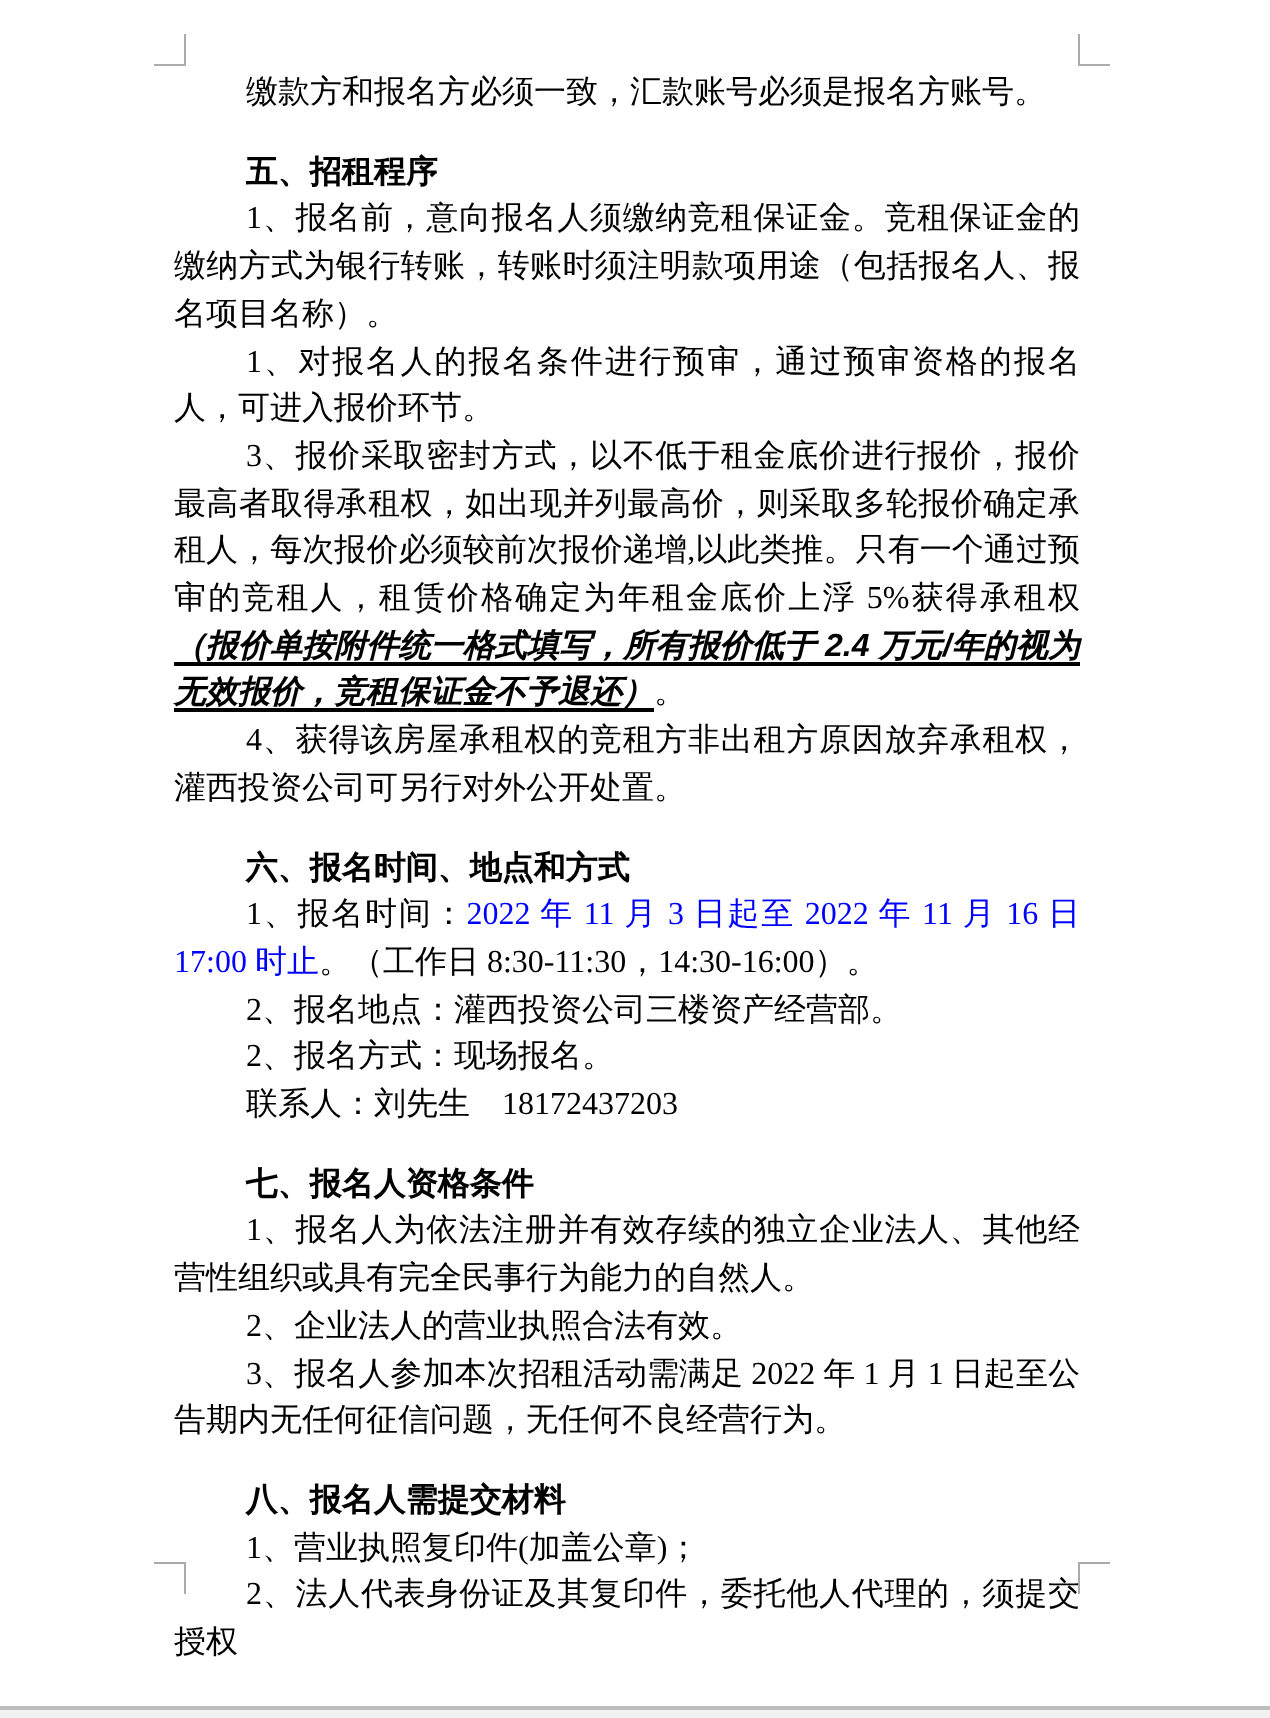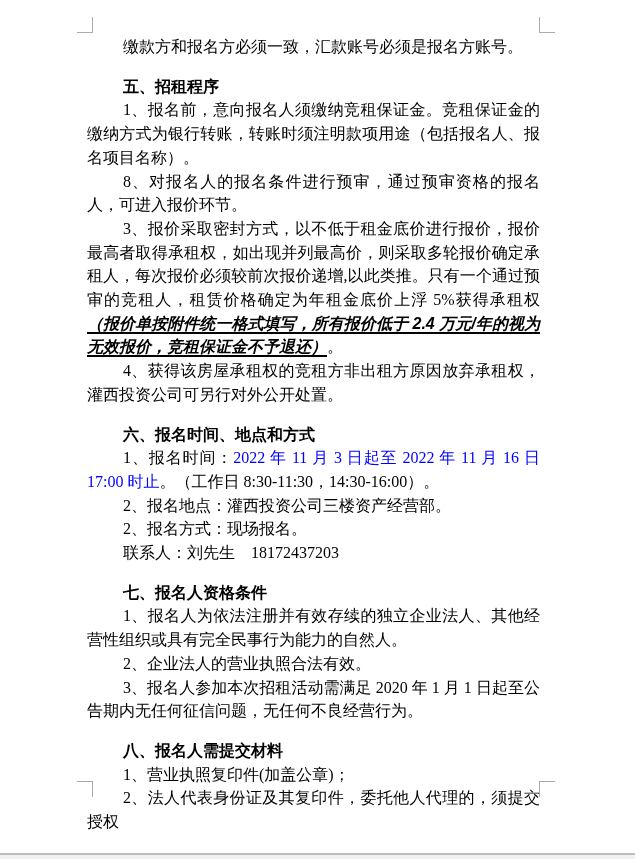--- a/index.html
+++ b/index.html
@@ -80,32 +80,32 @@
 <div class="page">
   <div class="mark tl"></div>
   <div class="mark tr"></div>
   <div class="mark bl"></div>
   <div class="mark br"></div>
 
   <div class="text-area" id="doc-body">
       <p class="para body"><span class="">缴款方和报名方必须一致，汇款账号必须是报名方账号。</span></p>
       <p class="para heading"><span class="">五、招租程序</span></p>
       <p class="para body"><span class="">1、报名前，意向报名人须缴纳竞租保证金。竞租保证金的缴纳方式为银行转账，转账时须注明款项用途（包括报名人、报名项目名称）。</span></p>
-      <p class="para body"><span class="">8、对报名人的报名条件进行预审，通过预审资格的报名人，可进入报价环节。</span></p>
+      <p class="para body"><span class="">1、对报名人的报名条件进行预审，通过预审资格的报名人，可进入报价环节。</span></p>
       <p class="para body"><span class="">3、报价采取密封方式，以不低于租金底价进行报价，报价最高者取得承租权，如出现并列最高价，则采取多轮报价确定承租人，每次报价必须较前次报价递增,以此类推。只有一个通过预审的竞租人，租赁价格确定为年租金底价上浮 5%获得承租权</span><span class="run-bold run-underline ">（报价单按附件统一格式填写，所有报价低于 2.4 万元/年的视为无效报价，竞租保证金不予退还）</span><span class="">。</span></p>
       <p class="para body"><span class="">4、获得该房屋承租权的竞租方非出租方原因放弃承租权，灌西投资公司可另行对外公开处置。</span></p>
       <p class="para heading"><span class="">六、报名时间、地点和方式</span></p>
       <p class="para body"><span class="">1、报名时间：</span><span class="run-blue">2022 年 11 月 3 日起至 2022 年 11 月 16 日 17:00 时止</span><span class="">。（工作日 8:30-11:30，14:30-16:00）。</span></p>
       <p class="para body"><span class="">2、报名地点：灌西投资公司三楼资产经营部。</span></p>
       <p class="para body"><span class="">2、报名方式：现场报名。</span></p>
       <p class="para body"><span class="">联系人：刘先生　18172437203</span></p>
       <p class="para heading"><span class="">七、报名人资格条件</span></p>
       <p class="para body"><span class="">1、报名人为依法注册并有效存续的独立企业法人、其他经营性组织或具有完全民事行为能力的自然人。</span></p>
       <p class="para body"><span class="">2、企业法人的营业执照合法有效。</span></p>
-      <p class="para body"><span class="">3、报名人参加本次招租活动需满足 2020 年 1 月 1 日起至公告期内无任何征信问题，无任何不良经营行为。</span></p>
+      <p class="para body"><span class="">3、报名人参加本次招租活动需满足 2022 年 1 月 1 日起至公告期内无任何征信问题，无任何不良经营行为。</span></p>
       <p class="para heading"><span class="">八、报名人需提交材料</span></p>
       <p class="para body"><span class="">1、营业执照复印件(加盖公章)；</span></p>
       <p class="para body"><span class="">2、法人代表身份证及其复印件，委托他人代理的，须提交授权</span></p>
     </div>
 
   <div class="page-bottom-line"></div>
   <div class="app-background-strip"></div>
 </div>
 
 </body></html>

